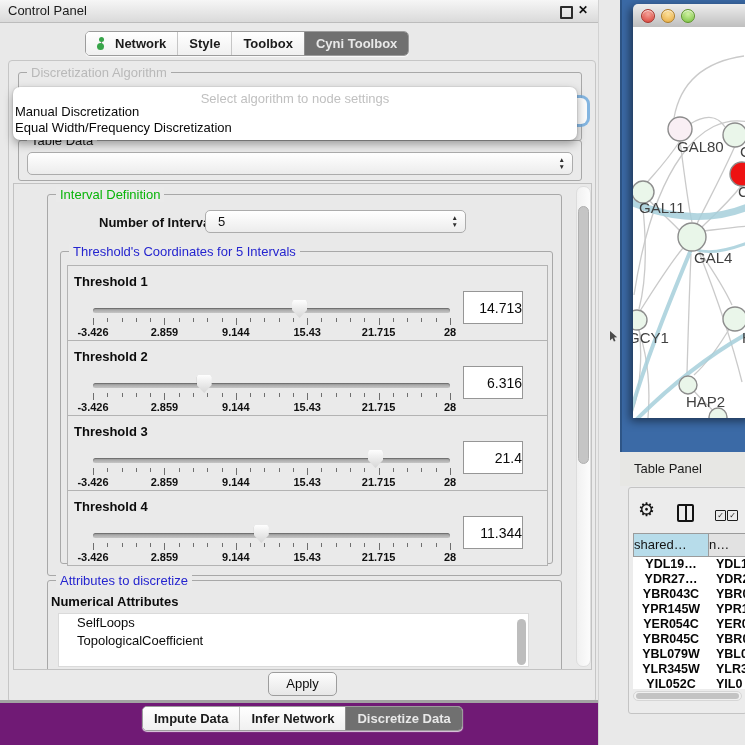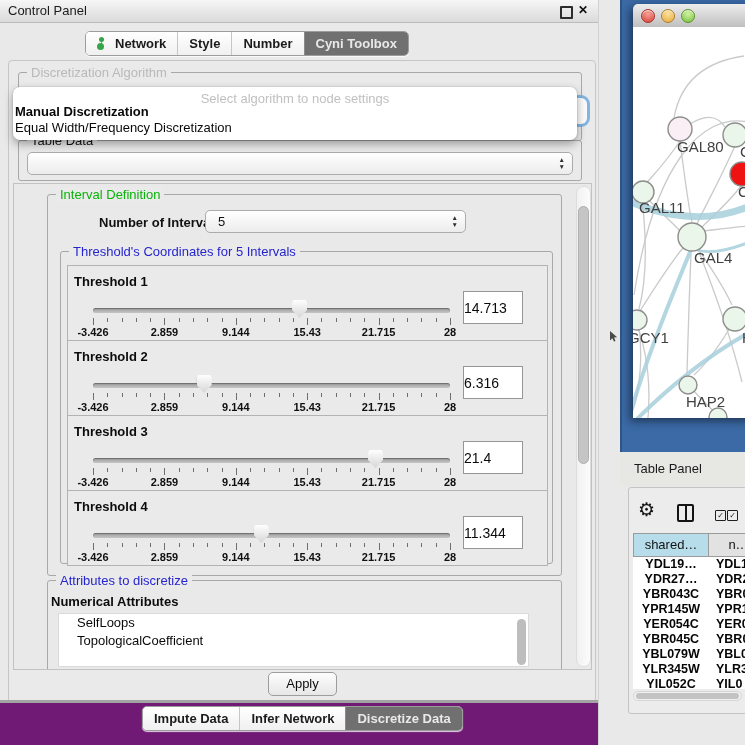--- a/index.html
+++ b/index.html
@@ -30,35 +30,35 @@
   .lg-blue{color:#2525cf}
   .combo{position:absolute;background:linear-gradient(#ffffff,#ececec);border:1px solid #acacac;border-radius:5px;box-sizing:border-box}
   .combo .combo-text{position:absolute;left:12px;top:0;font-size:13px;line-height:21px;color:#111}
   .combo .stepper{position:absolute;right:7px;top:3px;display:flex;flex-direction:column;align-items:center;color:#2e2e2e}
   .combo .stepper span{font-size:6.5px;line-height:7px}
   .focus-combo{position:absolute;left:352px;top:37px;width:226px;height:26px;background:#fbfbfb;border-radius:6px;box-shadow:0 0 0 3px rgba(106,168,221,.8)}
   
   .popup{position:absolute;left:13px;top:87px;width:564px;height:53px;background:#ffffff;border-radius:7px;box-shadow:0 4px 10px rgba(0,0,0,.35),0 0 0 1px rgba(0,0,0,.05);z-index:30}
   .popup-hint{position:absolute;left:0;right:0;top:4px;text-align:center;font-size:13px;color:#c0c0c0}
   .popopt{position:absolute;left:2px;font-size:13px;color:#090909;white-space:nowrap}
-  .popopt.bold{font-weight:bold}
+  .popopt.bold{font-weight:normal}
   
   .scrollpane{position:absolute;left:4px;top:122px;width:577px;height:485px;background:#e9e9e9;border:1px solid #c2c2c2;overflow:hidden}
   .num-label{position:absolute;left:51px;top:20px;font-size:13px;font-weight:bold;color:#111}
   .thr-rows{position:absolute;left:6px;top:13px;width:479px;border:1px solid #b3b3b3;background:#eaeaea}
   .thr-row{position:relative;width:479px;height:74px;border-bottom:1px solid #b3b3b3}
   .thr-row:last-child{border-bottom:none}
   .thr-label{position:absolute;left:6px;top:8px;font-size:13px;font-weight:bold;color:#0c0c0c}
   .thr-slider{position:absolute;left:25px;top:0;width:357px;height:74px}
   .thr-track{position:absolute;left:0;top:42px;width:357px;height:5px;background:linear-gradient(#989898,#c6c6c6);border-radius:3px;box-shadow:inset 0 1px 1px rgba(0,0,0,.3)}
   .thr-handle{position:absolute;top:34px;width:15px;height:18px;margin-left:-7px;background:linear-gradient(#fefefe,#d6d6d6);clip-path:polygon(10% 0,90% 0,100% 14%,100% 55%,50% 100%,0 55%,0 14%);filter:drop-shadow(0 1px 1px rgba(0,0,0,.45))}
   .tick{position:absolute;top:52px;width:1px;background:#6e6e6e}
   .tick.minor{height:4px}.tick.major{height:7px}
   .scale-lbl{position:absolute;top:60px;font-size:11px;font-weight:bold;color:#101010;transform:translateX(-50%);white-space:nowrap}
-  .thr-value{position:absolute;right:24px;top:25px;width:60px;height:33px;background:#fff;border:1px solid #969696;font-size:14px;color:#0a0a0a;text-align:left;line-height:33px;padding-right:7px;box-sizing:border-box}
+  .thr-value{position:absolute;right:24px;top:25px;width:60px;height:33px;background:#fff;border:1px solid #969696;font-size:14px;color:#0a0a0a;text-align:right;line-height:33px;box-sizing:border-box}
   .attr-sub{position:absolute;left:3px;top:13px;font-size:13px;font-weight:bold;color:#0c0c0c}
   .attr-list{position:absolute;left:10px;top:32px;width:471px;height:54px;background:#fff;border:1px solid #dadada;overflow:hidden;box-sizing:border-box}
   .attr-item{font-size:13px;line-height:18px;height:18px;padding-left:18px;color:#0a0a0a}
   .attr-scroll{position:absolute;right:2px;top:5px;width:9px;height:46px;background:#bdbdbd;border-radius:5px}
   .vscroll{position:absolute;left:562px;top:2px;width:13px;height:479px;background:linear-gradient(to right,#f1f1f1,#fcfcfc);border:1px solid #dddddd;border-radius:7px}
   .vthumb{position:absolute;left:1px;top:19px;width:9px;height:256px;background:#c5c5c5;border:1px solid #b0b0b0;border-radius:6px}
   .btn{position:absolute;background:linear-gradient(#fdfdfd,#e7e7e7);border:1px solid #9d9d9d;border-radius:5px;font-size:13px;color:#0d0d0d;text-align:center}
   .apply-btn{left:259px;top:611px;width:67px;height:22px;line-height:21px}
   .bottom-strip{position:absolute;left:0;top:700px;width:598px;height:45px;background:#701a75;border-top:3px solid #a3a3a3}
   .bottom-tabs{left:142px;top:3px}
@@ -77,21 +77,21 @@
   .tp-titlebar{position:absolute;left:620px;top:452px;width:125px;height:34px;background:#e7e7e4}
   .tp-title{position:absolute;left:14px;top:9px;font-size:13px;color:#1b1b1b}
   .tp-panel{position:absolute;left:628px;top:487px;width:117px;height:225px;background:#ececec;border:1px solid #c4c4c4;border-radius:3px;box-sizing:content-box}
   .gear-icon{position:absolute;left:9px;top:10px;font-size:19px;color:#131313}
   .cols-icon{position:absolute;left:48px;top:16px;width:13px;height:14px;border:2px solid #131313;border-radius:2px}
   .cols-icon .cols-div{position:absolute;left:50%;top:0;width:2px;height:100%;background:#131313;transform:translateX(-1px)}
   .cb-icon{position:absolute;top:22px;width:9px;height:9px;border:1.5px solid #1e1e1e;font-size:8px;line-height:9px;text-align:center;color:#1e1e1e;border-radius:1px}
   .cb1{left:86px}.cb2{left:98px}
   .tp-table{position:absolute;left:4px;top:45px;width:112px;height:156px;overflow:hidden}
   .tp-head{display:flex;height:24px;width:140px}
-  .th-cell{box-sizing:border-box;border:1px solid #9b9b9b;border-left:none;font-size:13px;text-align:center;line-height:22px;background:#e2e2e2;color:#141414}
+  .th-cell{box-sizing:border-box;border:1px solid #9b9b9b;border-left:none;font-size:13px;text-align:left;line-height:22px;background:#e2e2e2;color:#141414}
   .th-cell:first-child{border-left:1px solid #9b9b9b}
   .th-cell.hl{background:#b7dcea}
   .tp-rows{width:140px;height:132px;background:#fff;overflow:hidden}
   .tp-row{display:flex;height:15px;font-size:12.5px;font-weight:bold;color:#060606}
   .td1{width:76px;text-align:center;line-height:15px}
   .td2{width:60px;padding-left:7px;line-height:15px;box-sizing:border-box}
   .tp-hscroll{position:absolute;left:4px;top:203px;width:109px;height:10px;background:#f0f0f0;border:1px solid #d6d6d6;border-radius:5px;box-sizing:border-box}
   .tp-hthumb{position:absolute;left:2px;top:1px;right:2px;height:6px;background:#c3c3c3;border-radius:4px}
   .cursor{position:absolute;left:609px;top:331px;z-index:40}
 </style>
@@ -111,21 +111,21 @@
           <i class="nl"></i>
           <i class="nd a"></i>
           <i class="nd b"></i>
         </span>
         <span>Network</span>
       </div>
       <div class="seg">
         <span>Style</span>
       </div>
       <div class="seg">
-        <span>Number</span>
+        <span>Toolbox</span>
       </div>
       <div class="seg sel">
         <span>Cyni Toolbox</span>
       </div>
     </div>
 
   <div class="cp-outer">
 
     <div class="grp" style="left:9px;top:11px;width:562px;height:67px">
       <span class="grp-legend lg-gray">Discretization Algorithm</span>

